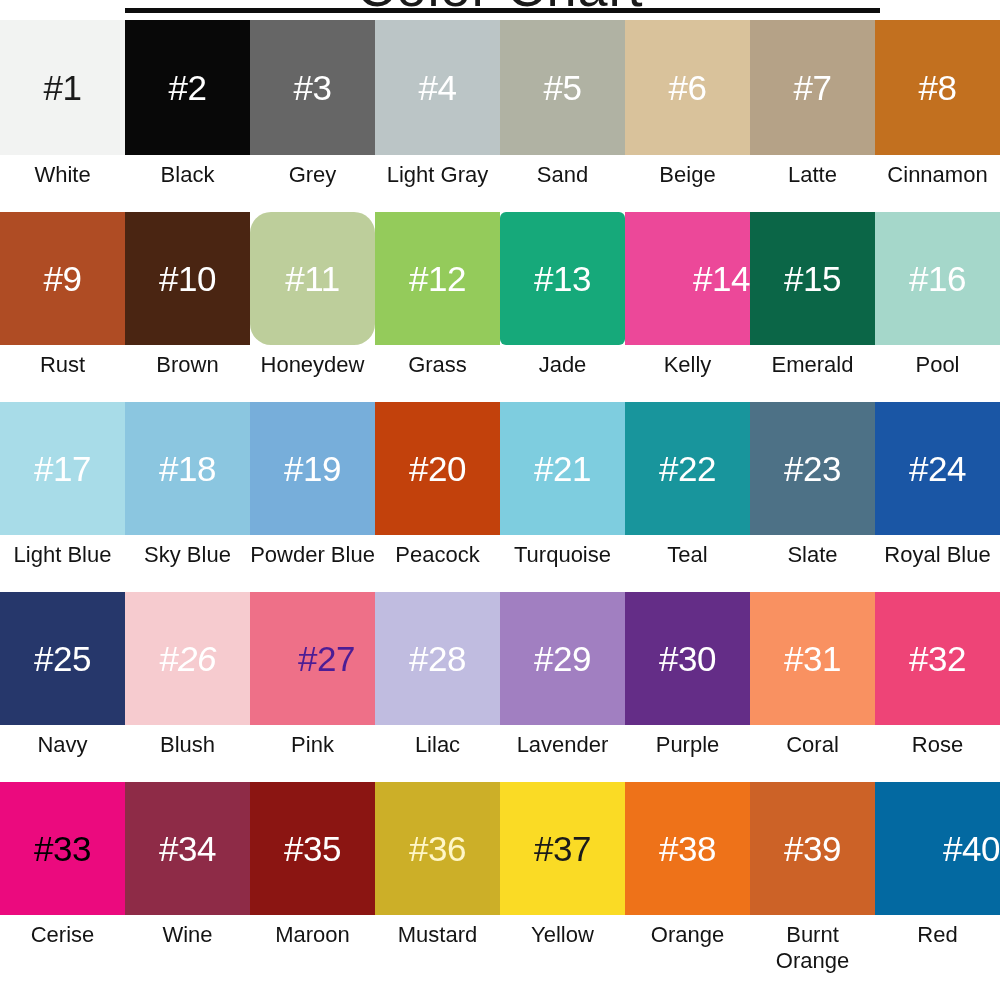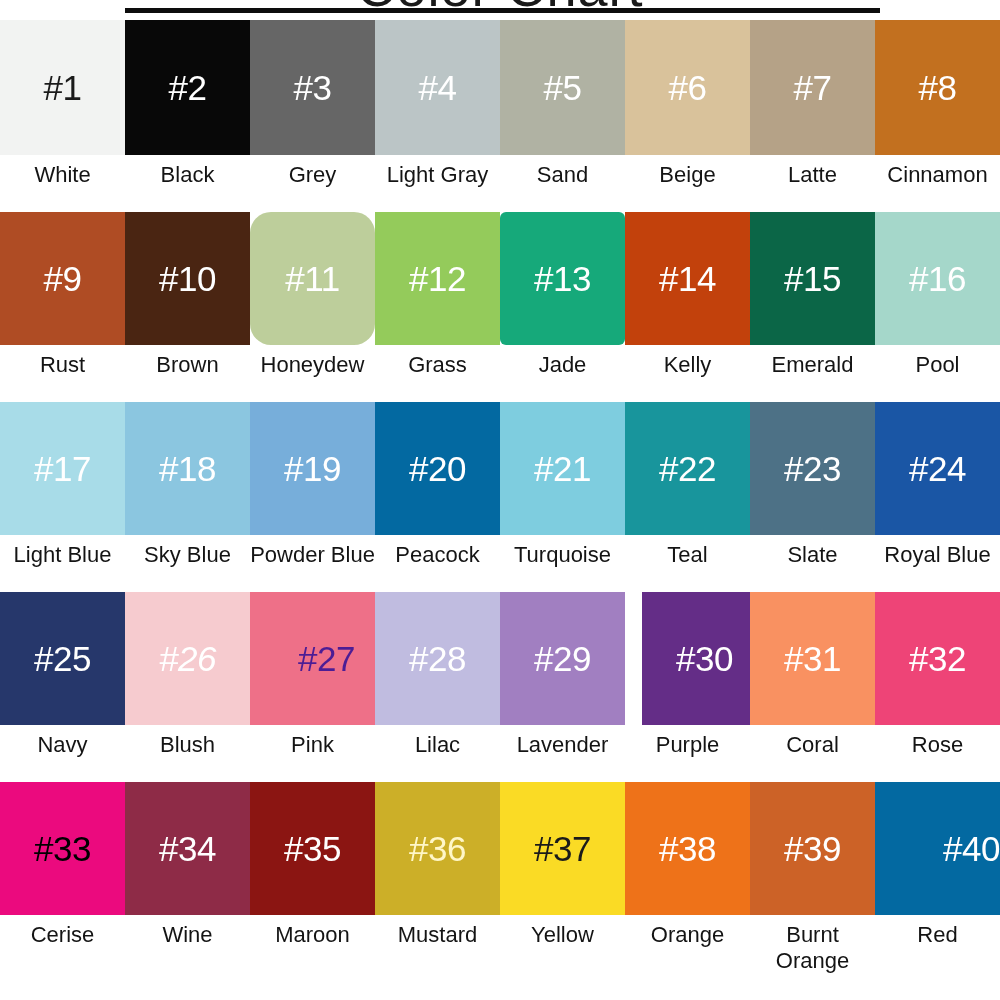--- a/index.html
+++ b/index.html
@@ -182,21 +182,21 @@
           </div>
           <div class="swatch-label">Grass</div>
         </div>
         <div class="swatch-cell">
           <div class="swatch-chip" style="background: rgb(22, 169, 122); border-radius: 6px;">
             <span class="swatch-number" style="color: rgb(255, 255, 255);">#13</span>
           </div>
           <div class="swatch-label">Jade</div>
         </div>
         <div class="swatch-cell">
-          <div class="swatch-chip" style="background: #c2410c;">
+          <div class="swatch-chip" style="background: #ec4899; justify-content: flex-end;">
             <span class="swatch-number" style="color: rgb(255, 255, 255);">#14</span>
           </div>
           <div class="swatch-label">Kelly</div>
         </div>
         <div class="swatch-cell">
           <div class="swatch-chip" style="background: rgb(11, 102, 71);">
             <span class="swatch-number" style="color: rgb(255, 255, 255);">#15</span>
           </div>
           <div class="swatch-label">Emerald</div>
         </div>
@@ -220,21 +220,21 @@
           </div>
           <div class="swatch-label">Sky Blue</div>
         </div>
         <div class="swatch-cell">
           <div class="swatch-chip" style="background: rgb(119, 174, 218);">
             <span class="swatch-number" style="color: rgb(255, 255, 255);">#19</span>
           </div>
           <div class="swatch-label">Powder Blue</div>
         </div>
         <div class="swatch-cell">
-          <div class="swatch-chip" style="background: #0369a1;">
+          <div class="swatch-chip" style="background: #c2410c;">
             <span class="swatch-number" style="color: rgb(255, 255, 255);">#20</span>
           </div>
           <div class="swatch-label">Peacock</div>
         </div>
         <div class="swatch-cell">
           <div class="swatch-chip" style="background: rgb(126, 205, 223);">
             <span class="swatch-number" style="color: rgb(255, 255, 255);">#21</span>
           </div>
           <div class="swatch-label">Turquoise</div>
         </div>
@@ -282,21 +282,21 @@
           </div>
           <div class="swatch-label">Lilac</div>
         </div>
         <div class="swatch-cell">
           <div class="swatch-chip" style="background: rgb(161, 127, 193);">
             <span class="swatch-number" style="color: rgb(255, 255, 255);">#29</span>
           </div>
           <div class="swatch-label">Lavender</div>
         </div>
         <div class="swatch-cell">
-          <div class="swatch-chip" style="background: rgb(100, 45, 135); margin-left: 17px;">
+          <div class="swatch-chip" style="background: rgb(100, 45, 135);">
             <span class="swatch-number" style="color: rgb(255, 255, 255);">#30</span>
           </div>
           <div class="swatch-label">Purple</div>
         </div>
         <div class="swatch-cell">
           <div class="swatch-chip" style="background: rgb(249, 145, 97);">
             <span class="swatch-number" style="color: rgb(255, 255, 255);">#31</span>
           </div>
           <div class="swatch-label">Coral</div>
         </div>

